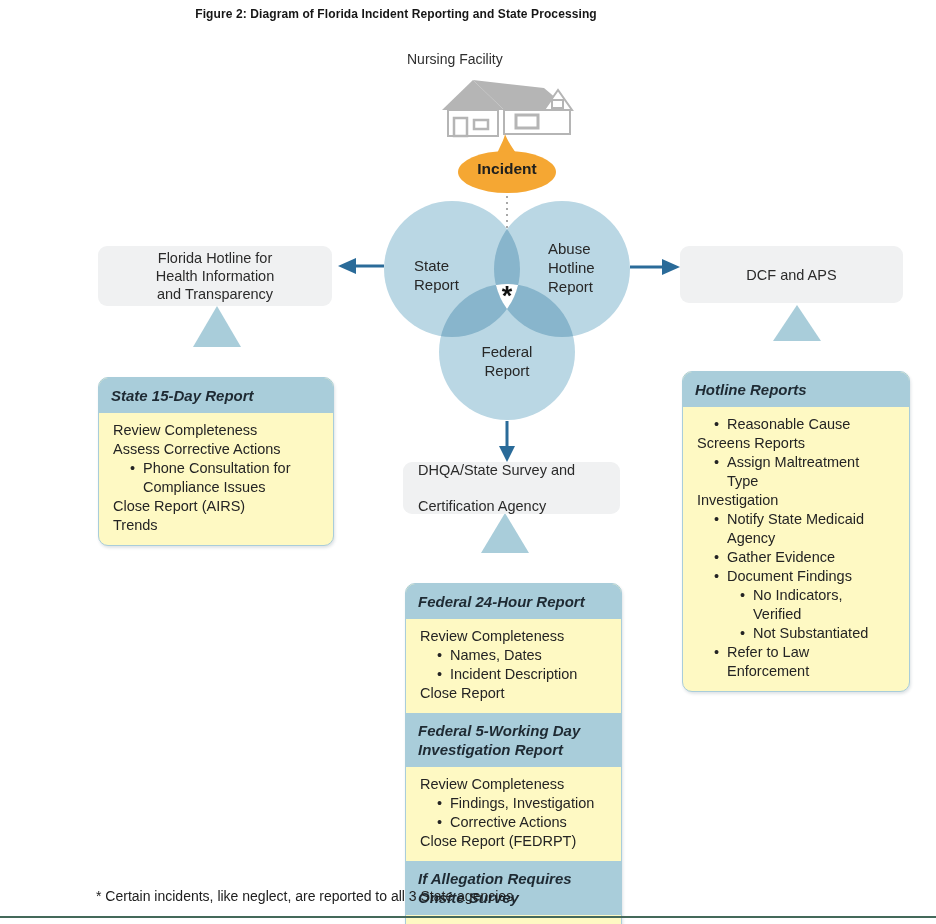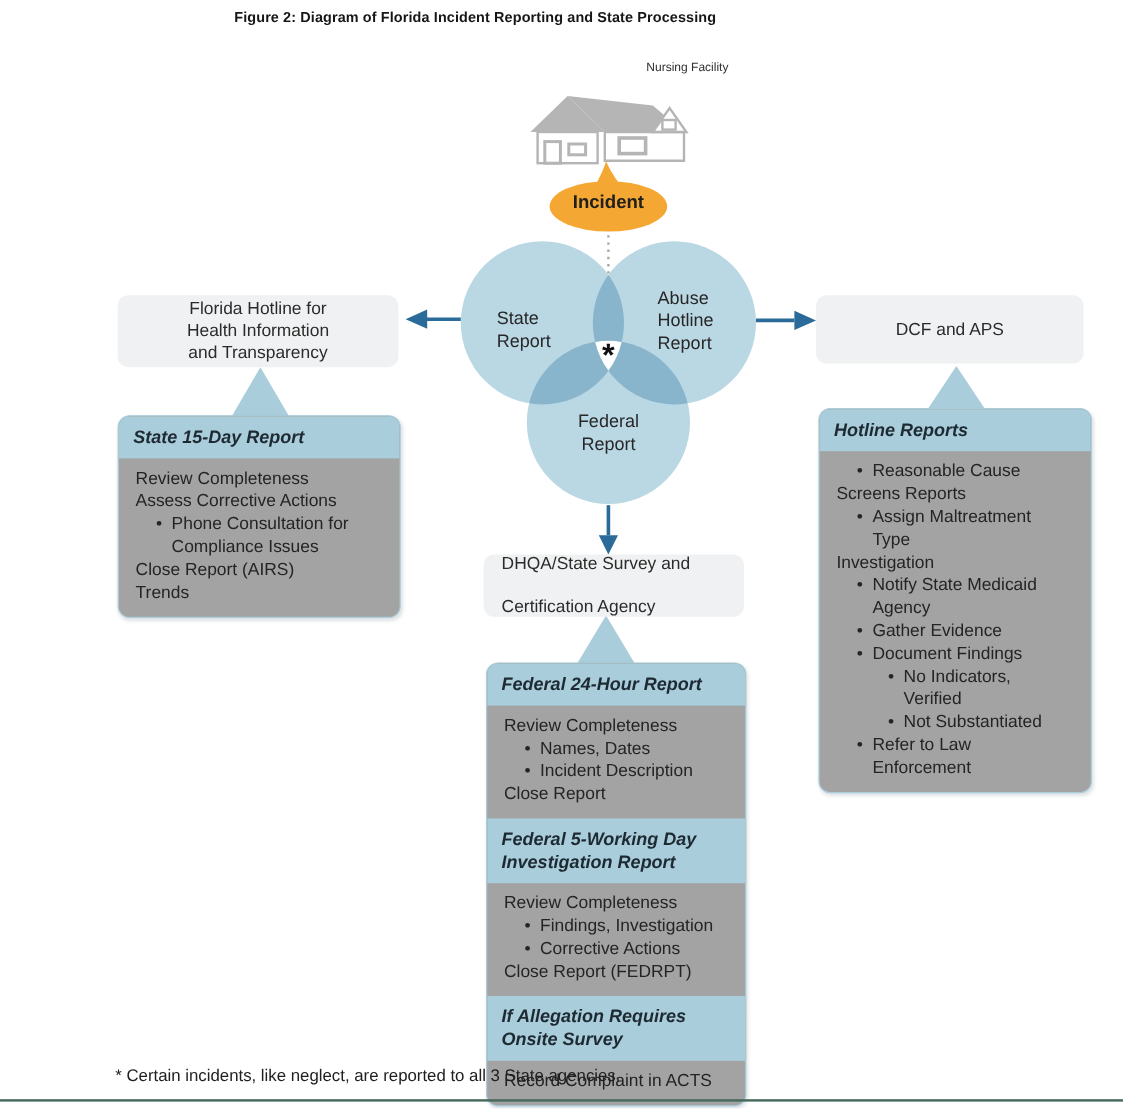--- a/index.html
+++ b/index.html
@@ -6,38 +6,39 @@
   .canvas{
     position:relative;width:936px;height:924px;background:#ffffff;
     font-family:"Liberation Sans", sans-serif;color:#2b2b2b;overflow:hidden;
   }
   .abs{position:absolute;}
   .title{
     left:0;top:7px;width:792px;text-align:center;
     font-size:12px;font-weight:bold;color:#161616;letter-spacing:.1px;
   }
   .overlay{left:0;top:0;pointer-events:none;}
-  .nf-label{left:407px;top:51px;width:200px;text-align:right;font-size:10px;color:#2f2f2f;}
+  .nf-label{left:407px;top:51px;width:200px;text-align:left;font-size:14px;color:#2f2f2f;}
   .incident-text{left:458px;top:160px;width:98px;text-align:center;font-size:15.5px;font-weight:bold;color:#20201e;}
   .vlabel{font-size:15px;line-height:19px;color:#272727;font-weight:500;}
   .vstate{left:414px;top:256px;}
   .vhotline{left:548px;top:239px;}
   .vfederal{left:447px;top:342px;width:120px;text-align:center;}
   .asterisk{left:487px;top:281px;width:40px;text-align:center;font-size:27px;font-weight:bold;color:#111;}
   .graybox{
     background:#f0f1f2;border-radius:9px;font-size:14.5px;line-height:18px;color:#2b2b2b;
     display:flex;flex-direction:column;justify-content:center;
   }
   .graybox.center{text-align:center;align-items:center;}
   .box-fchit{left:98px;top:246px;width:234px;height:60px;}
   .box-dcf{left:680px;top:246px;width:223px;height:57px;}
   .box-dhqa{left:403px;top:462px;width:217px;height:52px;padding-left:15px;box-sizing:border-box;line-height:19px;gap:17px;}
   .callout{
-    background:#a3a3a3;border:1.6px solid #a9cdda;border-radius:10px;overflow:hidden;
+    background:#fef9c3;border:1.6px solid #a9cdda;border-radius:10px;overflow:hidden;
     box-shadow:1px 2px 3px rgba(40,70,90,.15);
+    margin-top:31px;
   }
   .co-state{left:98px;top:346px;width:234px;}
   .co-hotline{left:682px;top:340px;width:226px;}
   .co-federal{left:405px;top:552px;width:215px;}
   .co-head{
     background:#a9cdda;color:#1e2a33;font-weight:bold;font-style:italic;
     font-size:15px;line-height:19px;padding:8px 12px;
   }
   .co-body{padding:8px 12px 10px 14px;font-size:14.5px;line-height:19px;color:#242424;}
   .li{white-space:nowrap;}

